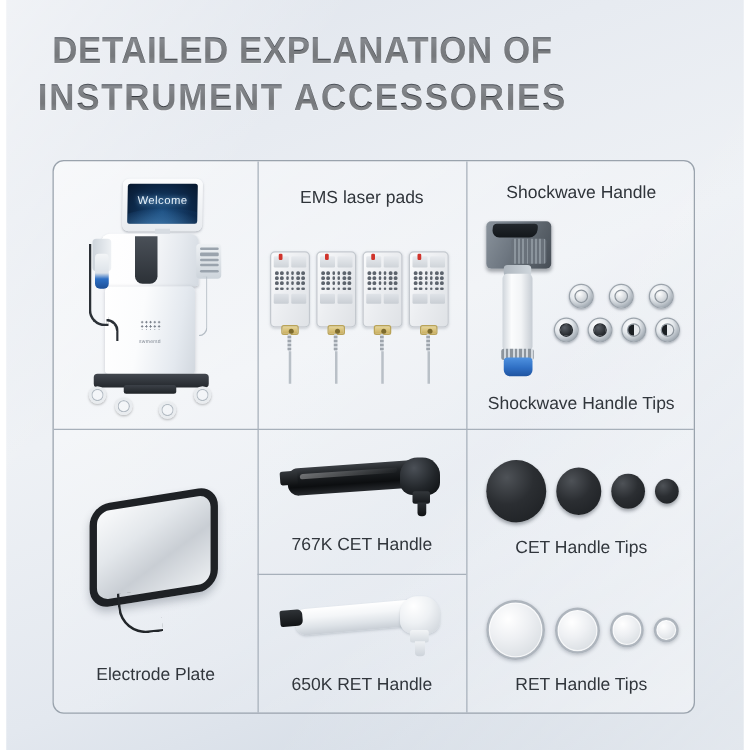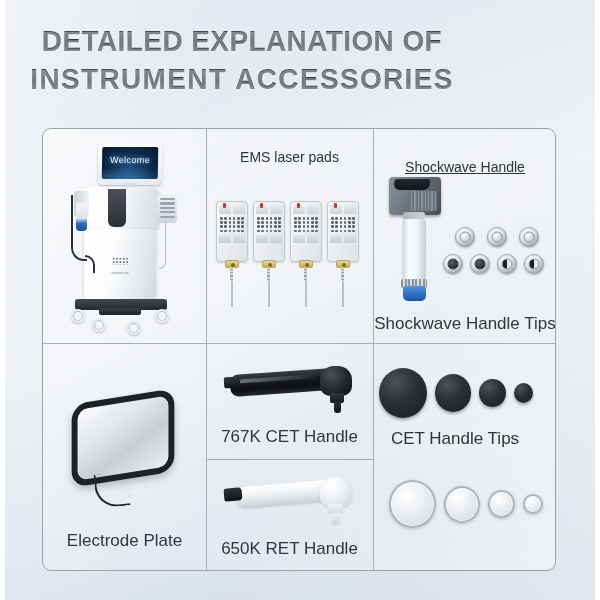--- a/index.html
+++ b/index.html
@@ -57,21 +57,21 @@
   .vline { position:absolute; top:0; width:1px; height:443px; background:#a7b0ba; }
   .vline.v1 { left:163px; }
   .vline.v2 { left:330px; }
   .hline { position:absolute; left:0; width:514px; height:1px; background:#a7b0ba; }
   .hline.h1 { top:214px; }
   .hline.h2 { left:163px; width:167px; top:330px; background:#a7b0ba; }
 
   .cell { position:absolute; }
   .cell-label {
     position:absolute; width:100%; text-align:center;
-    font-size:17px; color:#31363c; font-weight:normal;
+    font-size:14px; color:#31363c; font-weight:normal;
     font-family:"Liberation Sans", sans-serif;
   }
   .cell-head {
     position:absolute; width:100%; text-align:center;
     font-size:14px; color:#2f343a; font-weight:normal;
     font-family:"Liberation Sans", sans-serif;
   }
 
   
   .c-machine { left:0; top:0; width:163px; height:214px; }
@@ -234,21 +234,21 @@
     background:repeating-linear-gradient(180deg,#cfd4da 0 2px,#9ea5ad 2px 3.2px);
     border-radius:2px;
   }
   .pad-wire {
     position:absolute; left:15px; top:80px; width:1.6px; height:26px;
     background:#b9c0c7;
   }
 
   
   .c-shock { left:330px; top:0; width:184px; height:214px; }
-  .shock-head { top:30px;text-decoration:underline; }
+  .shock-head { top:16px; }
   .sw-handle { position:absolute; left:16px; top:48px; width:54px; height:125px; }
   .sw-block {
     position:absolute; left:0; top:0; width:52px; height:38px;
     background:linear-gradient(115deg,#8a939c 0%,#6f7882 40%,#596169 70%,#464d55 100%);
     border-radius:4px;
     box-shadow:0 2px 3px rgba(50,58,68,0.4);
   }
   .sw-block:before {
     content:""; position:absolute; left:5px; top:2px; width:36px; height:11px;
     background:linear-gradient(180deg,#23282d,#13171b);
@@ -379,21 +379,21 @@
     position:absolute; left:104px; top:31px; width:15px; height:10px;
     background:linear-gradient(180deg,#f2f4f6,#d3d9df); border-radius:2px;
   }
   .ret-pin {
     position:absolute; left:108px; top:40px; width:8px; height:12px;
     background:linear-gradient(180deg,#eef1f4,#cdd3da); border-radius:0 0 3px 3px;
   }
   .ret-label { top:80px; }
 
   
-  .c-cettips { left:320px; top:214px; width:184px; height:116px; }
+  .c-cettips { left:330px; top:214px; width:184px; height:116px; }
   .cet-tips { position:absolute; left:16px; top:22px; width:154px; height:56px;
               display:flex; align-items:center; gap:8px; }
   .dtip {
     border-radius:50%;
     background:radial-gradient(circle at 34% 28%, #4e5257 0%, #2b2e32 45%, #1b1e21 100%);
     box-shadow:0 2px 3px rgba(40,48,58,0.4);
   }
   .dtip.s1 { width:50px; height:50px; }
   .dtip.s2 { width:38px; height:38px; }
   .dtip.s3 { width:28px; height:28px; }
@@ -715,16 +715,17 @@
       <div class="cell-label cettips-label">CET Handle Tips</div>
     </div>
 
     <div class="cell c-rettips">
       <div class="ret-tips">
         <div class="ltip s1"></div>
         <div class="ltip s2"></div>
         <div class="ltip s3"></div>
         <div class="ltip s4"></div>
       </div>
+      <div class="cell-label rettips-label">RET Handle Tips</div>
     </div>
 
   </div>
 </div>
 
 </body></html>

